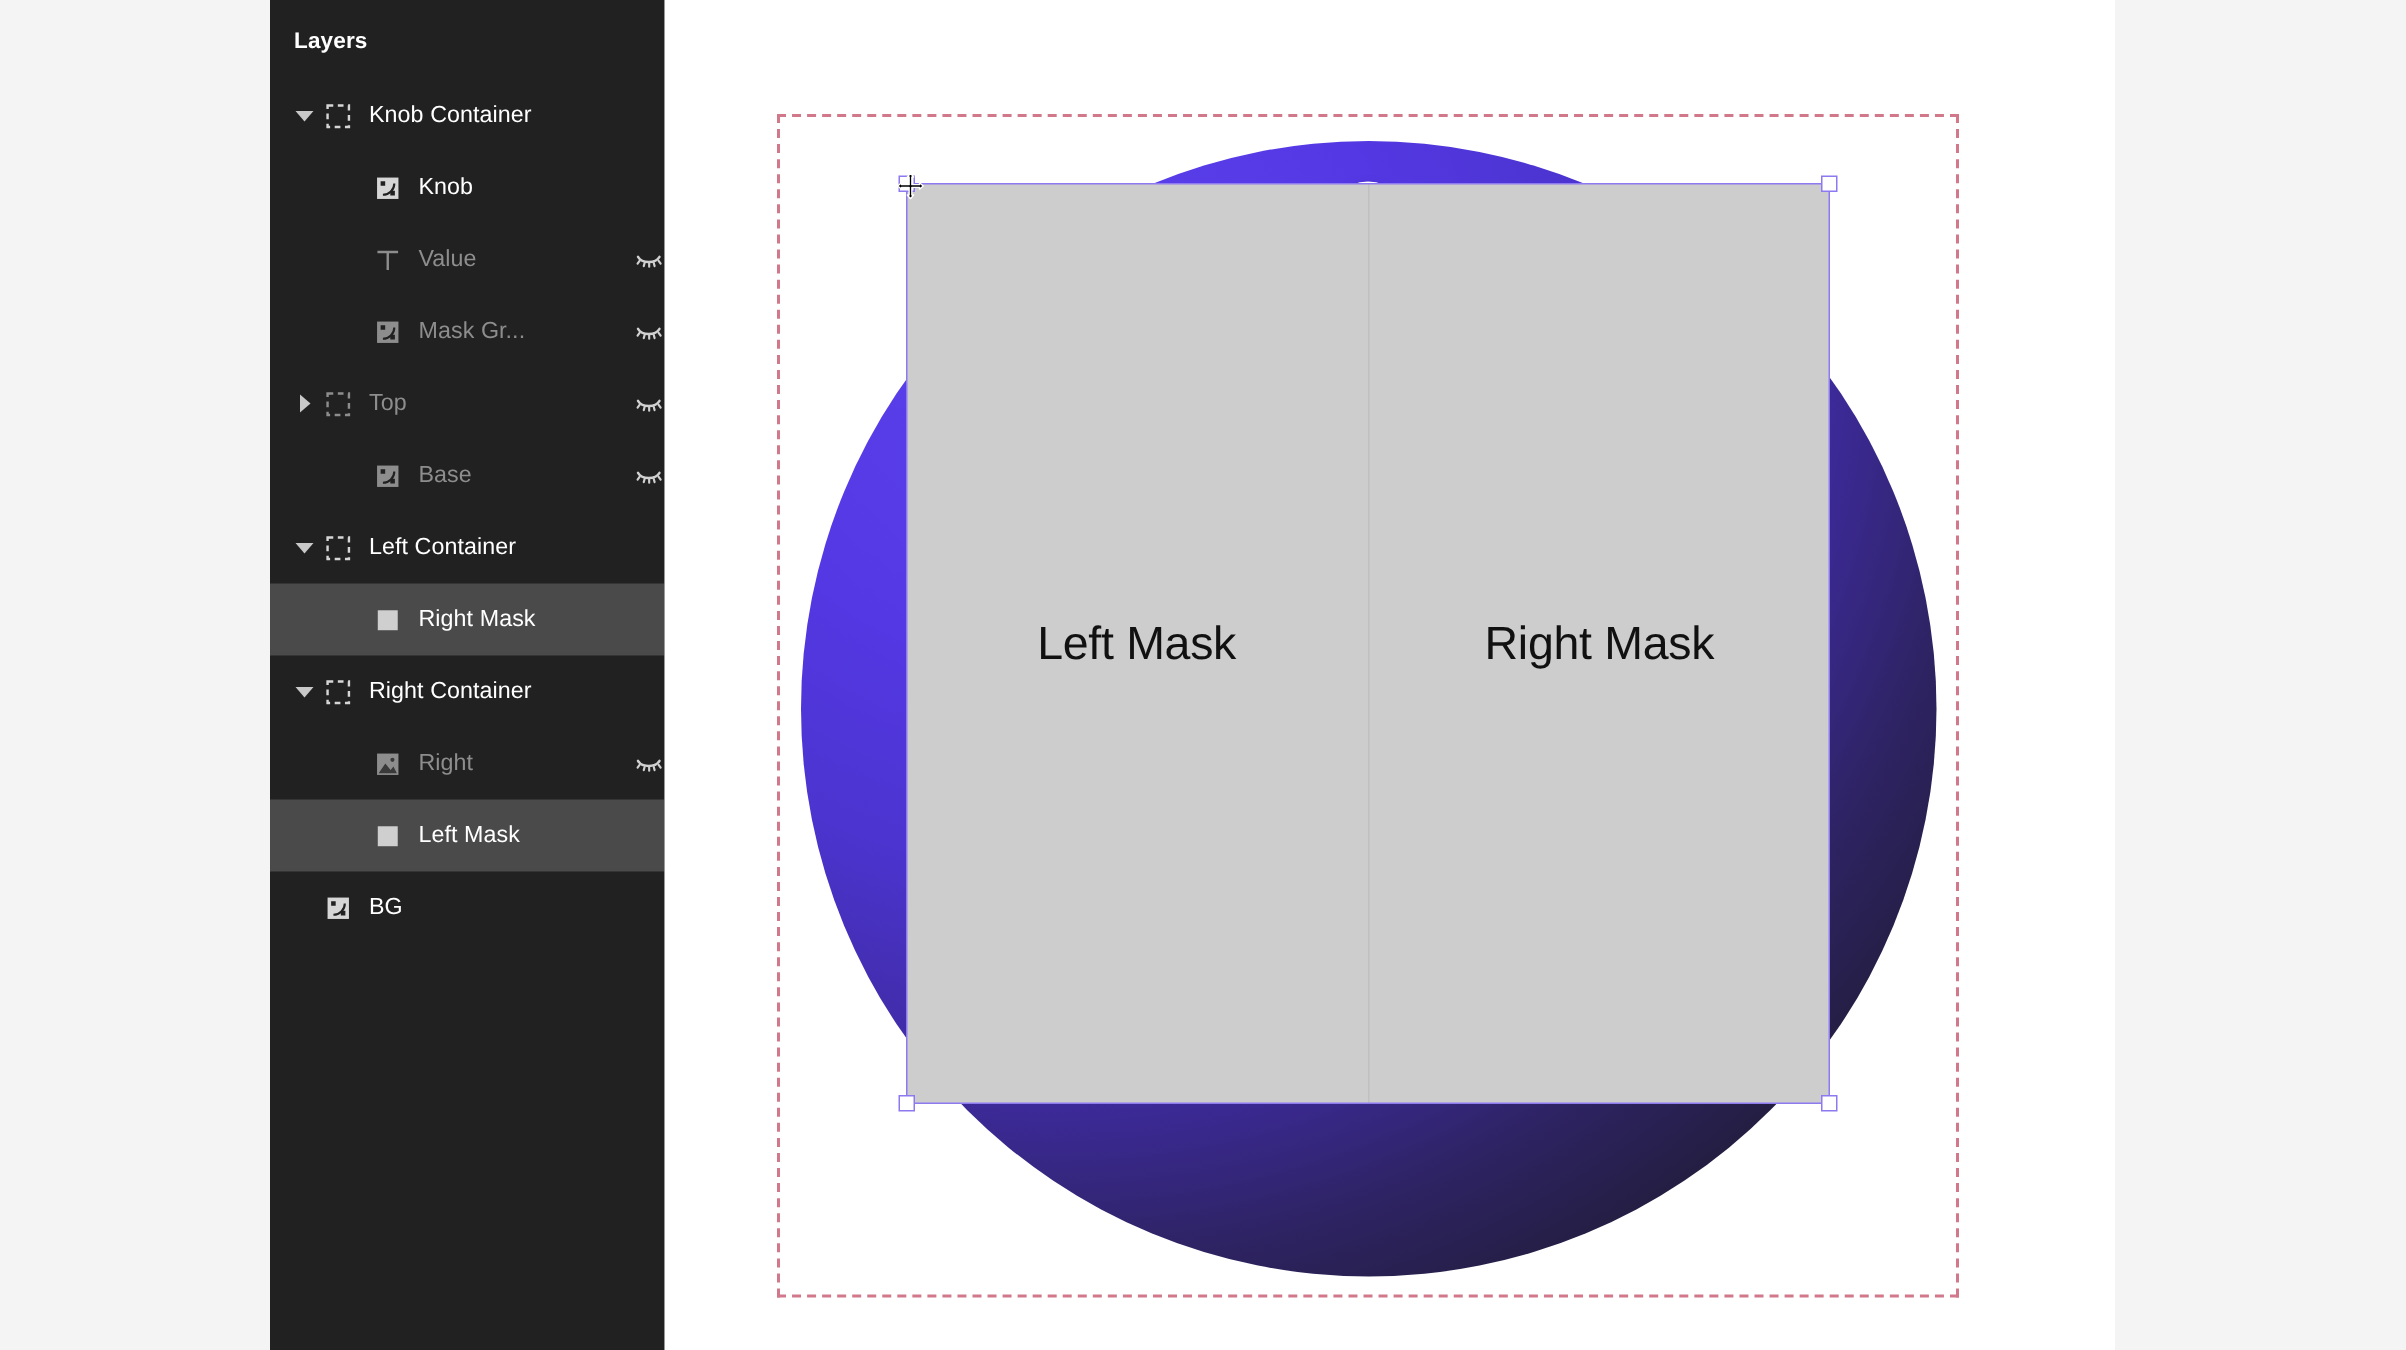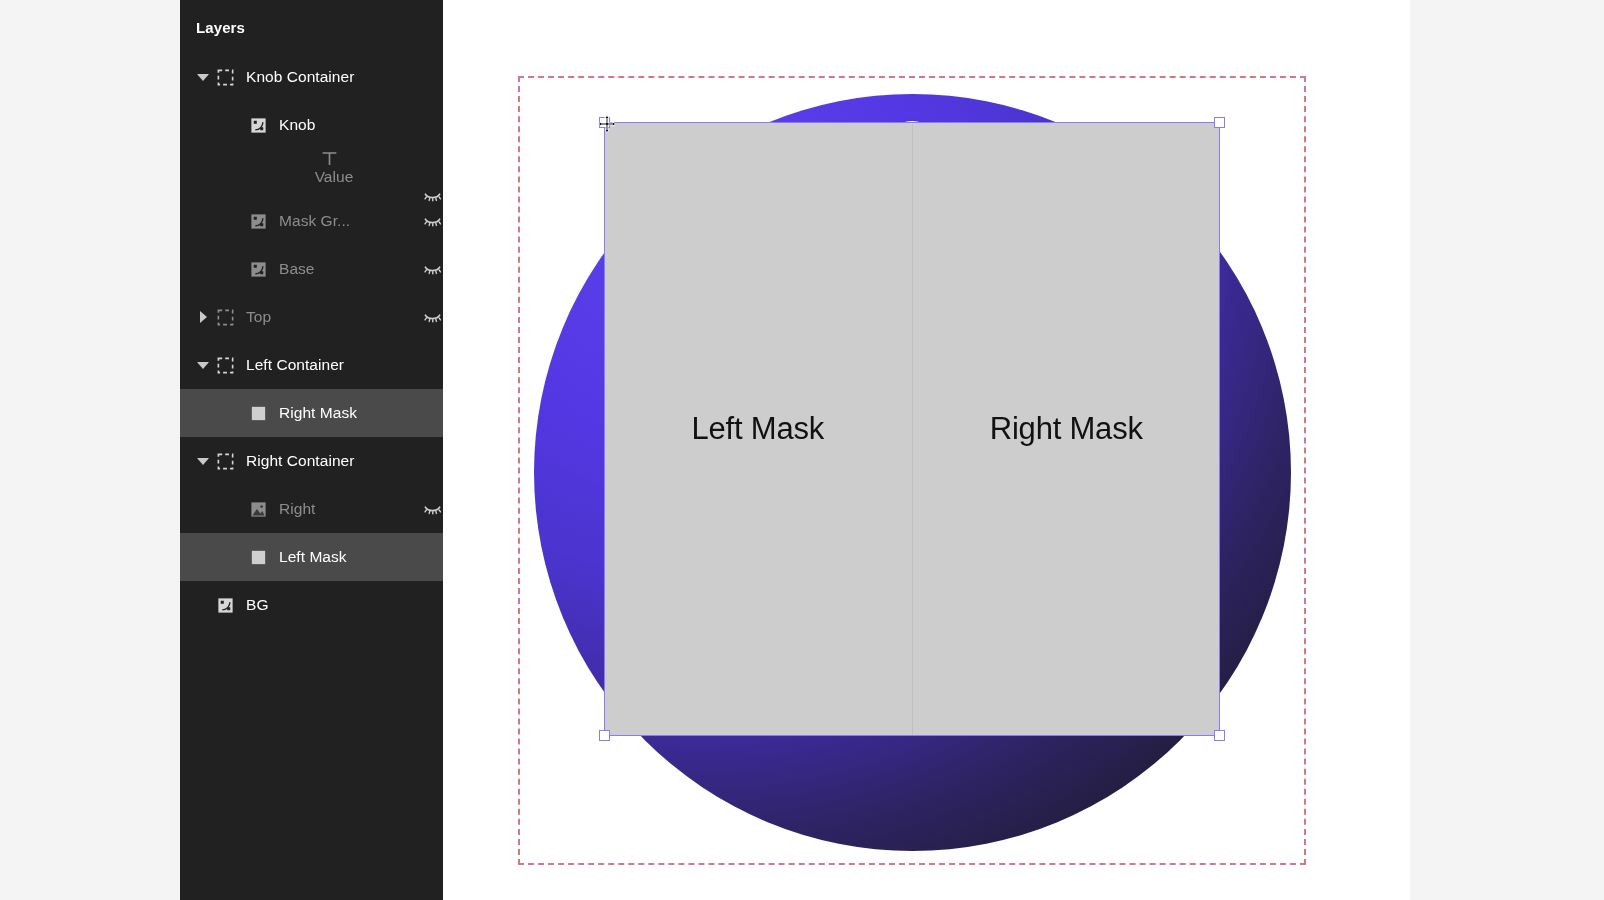--- a/index.html
+++ b/index.html
@@ -223,21 +223,21 @@
           <span class="licon">
             <svg viewBox="0 0 20 20" width="19" height="19">
               <rect x="2.5" y="2.5" width="15" height="15" fill="#d6d6d6"></rect>
               <path d="M5 5 h3.2 v3.2 h-3.2 Z" fill="#212121"></path>
               <path d="M11.8 11.8 h3.2 v3.2 h-3.2 Z" fill="#212121"></path>
               <path d="M6.6 14.6 a8 8 0 0 0 8-8" fill="none" stroke="#212121" stroke-width="1.5"></path>
             </svg>
           </span>
           <span class="lname">Knob</span>
         </div>
-        <div class="layer-row dim" style="padding-left: 45px; flex-direction: column;">
+        <div class="layer-row dim" style="padding-left: 45px;">
           <div class="disc"></div>
           <span class="licon">
             <svg viewBox="0 0 20 20" width="19" height="19">
               <path d="M3.6 4.2 H16.4 M10 4.2 V16" fill="none" stroke="#8d8d8d" stroke-width="1.7" stroke-linecap="square"></path>
             </svg>
           </span>
           <span class="lname">Value</span>
           <span class="eye">
             <svg viewBox="0 0 22 22" width="21" height="21">
               <path d="M3.5 8.6 C6.2 13.4 15.8 13.4 18.5 8.6" fill="none" stroke="#d0d0d0" stroke-width="1.7" stroke-linecap="round"></path>
@@ -264,20 +264,41 @@
             <svg viewBox="0 0 22 22" width="21" height="21">
               <path d="M3.5 8.6 C6.2 13.4 15.8 13.4 18.5 8.6" fill="none" stroke="#d0d0d0" stroke-width="1.7" stroke-linecap="round"></path>
               <path d="M4.6 11.4 L3.2 13.4" stroke="#d0d0d0" stroke-width="1.5" stroke-linecap="round" fill="none"></path>
               <path d="M8.1 12.9 L7.5 15.1" stroke="#d0d0d0" stroke-width="1.5" stroke-linecap="round" fill="none"></path>
               <path d="M11.3 13.3 L11.3 15.5" stroke="#d0d0d0" stroke-width="1.5" stroke-linecap="round" fill="none"></path>
               <path d="M14.5 12.9 L15.1 15.1" stroke="#d0d0d0" stroke-width="1.5" stroke-linecap="round" fill="none"></path>
               <path d="M17.9 11.4 L19.3 13.4" stroke="#d0d0d0" stroke-width="1.5" stroke-linecap="round" fill="none"></path>
             </svg>
           </span>
         </div>
+        <div class="layer-row dim" style="padding-left: 12px;">
+          <div class="disc">
+            <div class="caret right"></div>
+          </div>
+          <span class="licon">
+            <svg viewBox="0 0 20 20" width="19" height="19">
+              <rect x="2.5" y="2.5" width="15" height="15" fill="none" stroke="#8d8d8d" stroke-width="1.7" stroke-dasharray="4 3.2"></rect>
+            </svg>
+          </span>
+          <span class="lname">Top</span>
+          <span class="eye">
+            <svg viewBox="0 0 22 22" width="21" height="21">
+              <path d="M3.5 8.6 C6.2 13.4 15.8 13.4 18.5 8.6" fill="none" stroke="#d0d0d0" stroke-width="1.7" stroke-linecap="round"></path>
+              <path d="M4.6 11.4 L3.2 13.4" stroke="#d0d0d0" stroke-width="1.5" stroke-linecap="round" fill="none"></path>
+              <path d="M8.1 12.9 L7.5 15.1" stroke="#d0d0d0" stroke-width="1.5" stroke-linecap="round" fill="none"></path>
+              <path d="M11.3 13.3 L11.3 15.5" stroke="#d0d0d0" stroke-width="1.5" stroke-linecap="round" fill="none"></path>
+              <path d="M14.5 12.9 L15.1 15.1" stroke="#d0d0d0" stroke-width="1.5" stroke-linecap="round" fill="none"></path>
+              <path d="M17.9 11.4 L19.3 13.4" stroke="#d0d0d0" stroke-width="1.5" stroke-linecap="round" fill="none"></path>
+            </svg>
+          </span>
+        </div>
         <div class="layer-row dim" style="padding-left: 45px;">
           <div class="disc"></div>
           <span class="licon">
             <svg viewBox="0 0 20 20" width="19" height="19">
               <rect x="2.5" y="2.5" width="15" height="15" fill="#8d8d8d"></rect>
               <path d="M5 5 h3.2 v3.2 h-3.2 Z" fill="#212121"></path>
               <path d="M11.8 11.8 h3.2 v3.2 h-3.2 Z" fill="#212121"></path>
               <path d="M6.6 14.6 a8 8 0 0 0 8-8" fill="none" stroke="#212121" stroke-width="1.5"></path>
             </svg>
           </span>
@@ -286,41 +307,20 @@
             <svg viewBox="0 0 22 22" width="21" height="21">
               <path d="M3.5 8.6 C6.2 13.4 15.8 13.4 18.5 8.6" fill="none" stroke="#d0d0d0" stroke-width="1.7" stroke-linecap="round"></path>
               <path d="M4.6 11.4 L3.2 13.4" stroke="#d0d0d0" stroke-width="1.5" stroke-linecap="round" fill="none"></path>
               <path d="M8.1 12.9 L7.5 15.1" stroke="#d0d0d0" stroke-width="1.5" stroke-linecap="round" fill="none"></path>
               <path d="M11.3 13.3 L11.3 15.5" stroke="#d0d0d0" stroke-width="1.5" stroke-linecap="round" fill="none"></path>
               <path d="M14.5 12.9 L15.1 15.1" stroke="#d0d0d0" stroke-width="1.5" stroke-linecap="round" fill="none"></path>
               <path d="M17.9 11.4 L19.3 13.4" stroke="#d0d0d0" stroke-width="1.5" stroke-linecap="round" fill="none"></path>
             </svg>
           </span>
         </div>
-        <div class="layer-row dim" style="padding-left: 12px;">
-          <div class="disc">
-            <div class="caret right"></div>
-          </div>
-          <span class="licon">
-            <svg viewBox="0 0 20 20" width="19" height="19">
-              <rect x="2.5" y="2.5" width="15" height="15" fill="none" stroke="#8d8d8d" stroke-width="1.7" stroke-dasharray="4 3.2"></rect>
-            </svg>
-          </span>
-          <span class="lname">Top</span>
-          <span class="eye">
-            <svg viewBox="0 0 22 22" width="21" height="21">
-              <path d="M3.5 8.6 C6.2 13.4 15.8 13.4 18.5 8.6" fill="none" stroke="#d0d0d0" stroke-width="1.7" stroke-linecap="round"></path>
-              <path d="M4.6 11.4 L3.2 13.4" stroke="#d0d0d0" stroke-width="1.5" stroke-linecap="round" fill="none"></path>
-              <path d="M8.1 12.9 L7.5 15.1" stroke="#d0d0d0" stroke-width="1.5" stroke-linecap="round" fill="none"></path>
-              <path d="M11.3 13.3 L11.3 15.5" stroke="#d0d0d0" stroke-width="1.5" stroke-linecap="round" fill="none"></path>
-              <path d="M14.5 12.9 L15.1 15.1" stroke="#d0d0d0" stroke-width="1.5" stroke-linecap="round" fill="none"></path>
-              <path d="M17.9 11.4 L19.3 13.4" stroke="#d0d0d0" stroke-width="1.5" stroke-linecap="round" fill="none"></path>
-            </svg>
-          </span>
-        </div>
         <div class="layer-row" style="padding-left: 12px;">
           <div class="disc">
             <div class="caret"></div>
           </div>
           <span class="licon">
             <svg viewBox="0 0 20 20" width="19" height="19">
               <rect x="2.5" y="2.5" width="15" height="15" fill="none" stroke="#d6d6d6" stroke-width="1.7" stroke-dasharray="4 3.2"></rect>
             </svg>
           </span>
           <span class="lname">Left Container</span>

